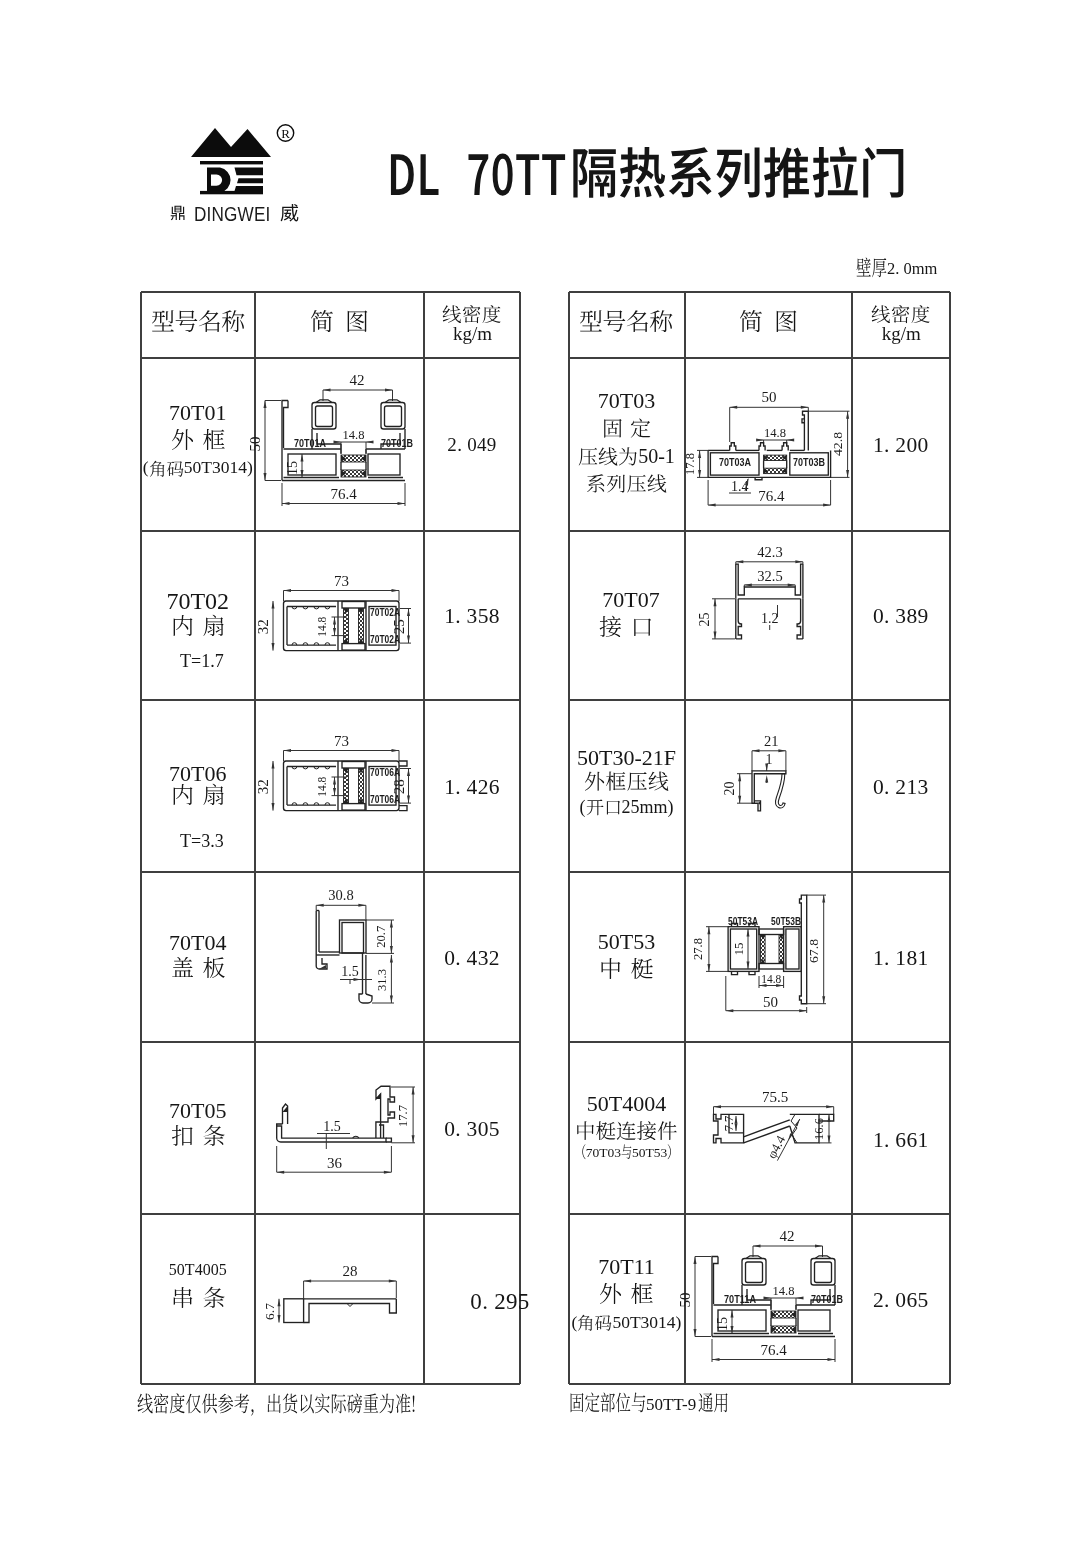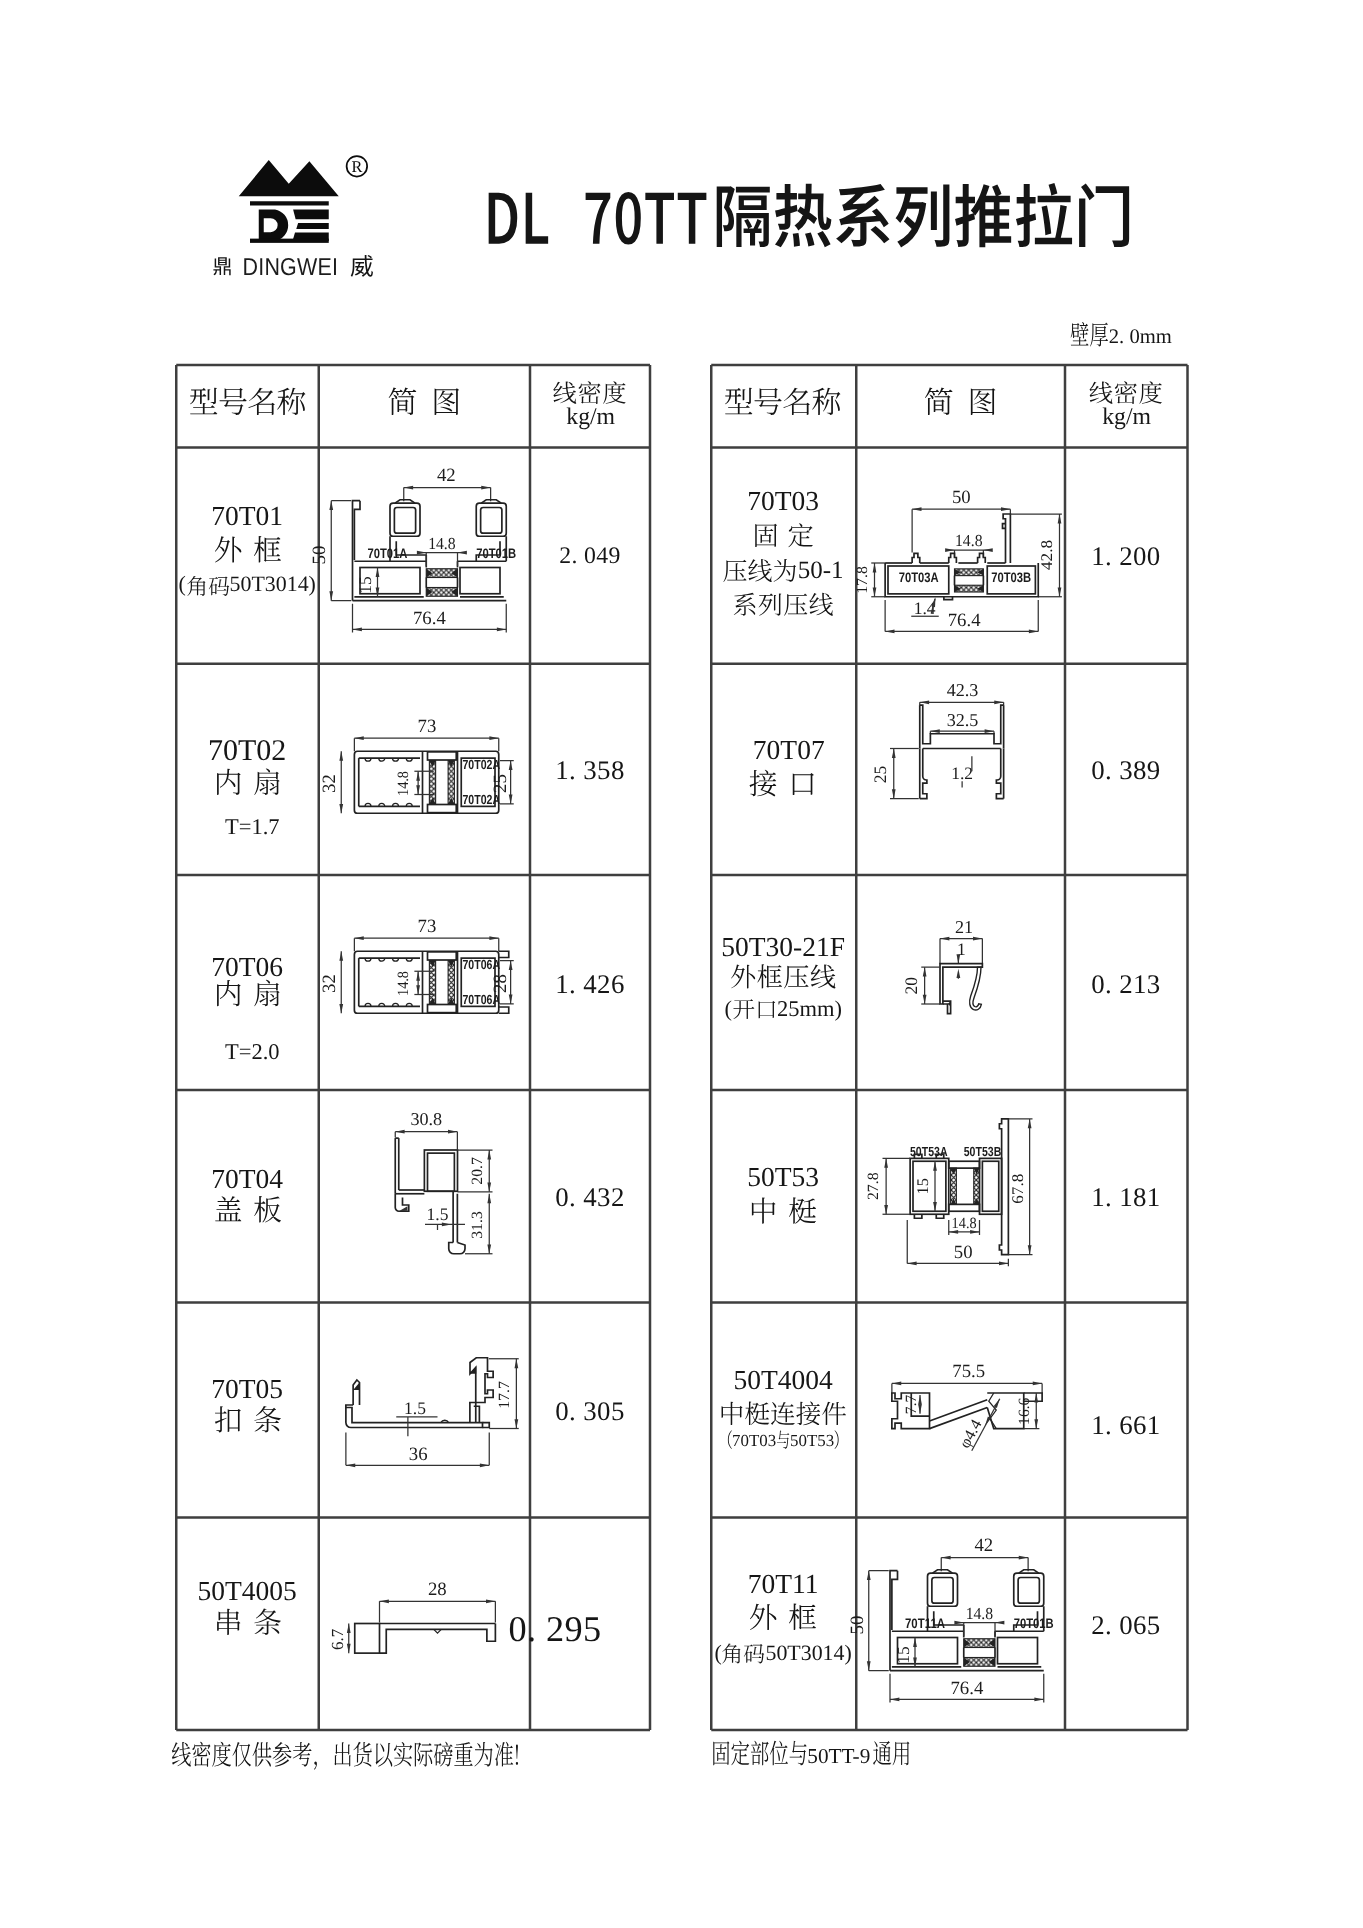--- a/index.html
+++ b/index.html
@@ -248,39 +248,39 @@
     </svg>
 <div class="t" style="left:180px;top:652.2px;font-size:18px">T=1.7</div>
 
 <div class="t" style="left:197.75px;top:762.5px;font-size:22px;transform:translateX(-50%)">70T06</div>
 <svg style="position:absolute;left:170.5px;top:778.9px;overflow:visible" width="54" height="30">
       <g transform="translate(0,24.2) scale(0.023000,0.023000)" fill="#151515">
         <use href="#f5185" x="0.0"></use>
         <use href="#f6247" x="1369.6"></use>
       </g>
     </svg>
-<div class="t" style="left:180px;top:831.5px;font-size:18px">T=2.0</div>
+<div class="t" style="left:180px;top:831.5px;font-size:18px">T=3.3</div>
 
 <div class="t" style="left:197.75px;top:931.5px;font-size:22px;transform:translateX(-50%)">70T04</div>
 <svg style="position:absolute;left:170.5px;top:952.4px;overflow:visible" width="54" height="30">
       <g transform="translate(0,24.2) scale(0.023000,0.023000)" fill="#151515">
         <use href="#f76d6" x="0.0"></use>
         <use href="#f677f" x="1369.6"></use>
       </g>
     </svg>
 
 <div class="t" style="left:197.75px;top:1100.2px;font-size:22px;transform:translateX(-50%)">70T05</div>
 <svg style="position:absolute;left:170.5px;top:1120.1px;overflow:visible" width="54" height="30">
       <g transform="translate(0,24.2) scale(0.023000,0.023000)" fill="#151515">
         <use href="#f6263" x="0.0"></use>
         <use href="#f6761" x="1369.6"></use>
       </g>
     </svg>
 
-<div class="t" style="left:197.75px;top:1262.2px;font-size:22px;transform:translateX(-50%)">50T4005</div>
+<div class="t" style="left:197.75px;top:1262.2px;font-size:16px;transform:translateX(-50%)">50T4005</div>
 <svg style="position:absolute;left:170.5px;top:1282.1px;overflow:visible" width="54" height="30">
       <g transform="translate(0,24.2) scale(0.023000,0.023000)" fill="#151515">
         <use href="#f4e32" x="0.0"></use>
         <use href="#f6761" x="1369.6"></use>
       </g>
     </svg>
 
 <div class="t" style="left:626.5px;top:390.2px;font-size:22px;transform:translateX(-50%)">70T03</div>
 <svg style="position:absolute;left:602.0px;top:414.4px;overflow:visible" width="49" height="28">
       <g transform="translate(0,22.1) scale(0.021000,0.021000)" fill="#151515">
@@ -396,21 +396,21 @@
 <div class="t" style="left:900.75px;top:776.8px;font-size:21.5px;letter-spacing:0.3px;transform:translateX(-50%)">0. 213</div>
 
 <div class="t" style="left:472px;top:947.8px;font-size:21.5px;letter-spacing:0.3px;transform:translateX(-50%)">0. 432</div>
 
 <div class="t" style="left:900.75px;top:947.8px;font-size:21.5px;letter-spacing:0.3px;transform:translateX(-50%)">1. 181</div>
 
 <div class="t" style="left:472px;top:1118.5px;font-size:21.5px;letter-spacing:0.3px;transform:translateX(-50%)">0. 305</div>
 
 <div class="t" style="left:900.75px;top:1130px;font-size:21.5px;letter-spacing:0.3px;transform:translateX(-50%)">1. 661</div>
 
-<div class="t" style="left:444px;top:1289.5px;font-size:29px;letter-spacing:0.3px;transform:translateX(-50%)">0. 295</div>
+<div class="t" style="left:500px;top:1289.5px;font-size:23px;letter-spacing:0.3px;transform:translateX(-50%)">0. 295</div>
 
 <div class="t" style="left:900.75px;top:1289.5px;font-size:21.5px;letter-spacing:0.3px;transform:translateX(-50%)">2. 065</div>
 
 <svg style="position:absolute;left:255px;top:358px;overflow:visible" width="169" height="172.5" viewBox="0 0 169 172.5">
       <line x1="68.0" y1="32.0" x2="68.0" y2="43.0" stroke="#333" stroke-width="1.0"></line>
       <line x1="137.5" y1="32.0" x2="137.5" y2="43.0" stroke="#333" stroke-width="1.0"></line>
       <line x1="68.0" y1="32.0" x2="137.5" y2="32.0" stroke="#333" stroke-width="1.0"></line>
       <path d="M68.0,32.0 L75.5,30.5 L75.5,33.5 Z" fill="#333" stroke="none"></path>
       <path d="M137.5,32.0 L130.0,33.5 L130.0,30.5 Z" fill="#333" stroke="none"></path>
       <text x="102.0" y="27.0" font-family="Liberation Serif" font-size="15" fill="#1c1c1c" text-anchor="middle">42</text>

